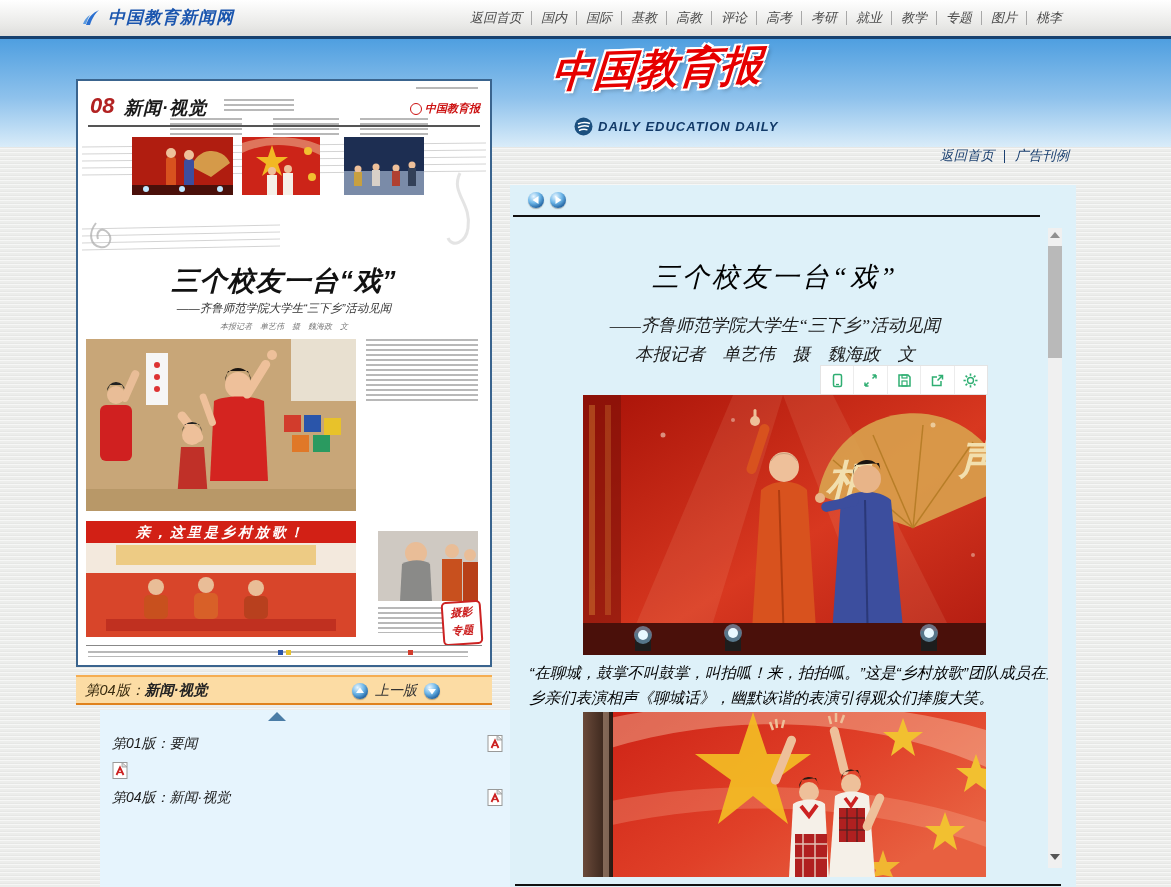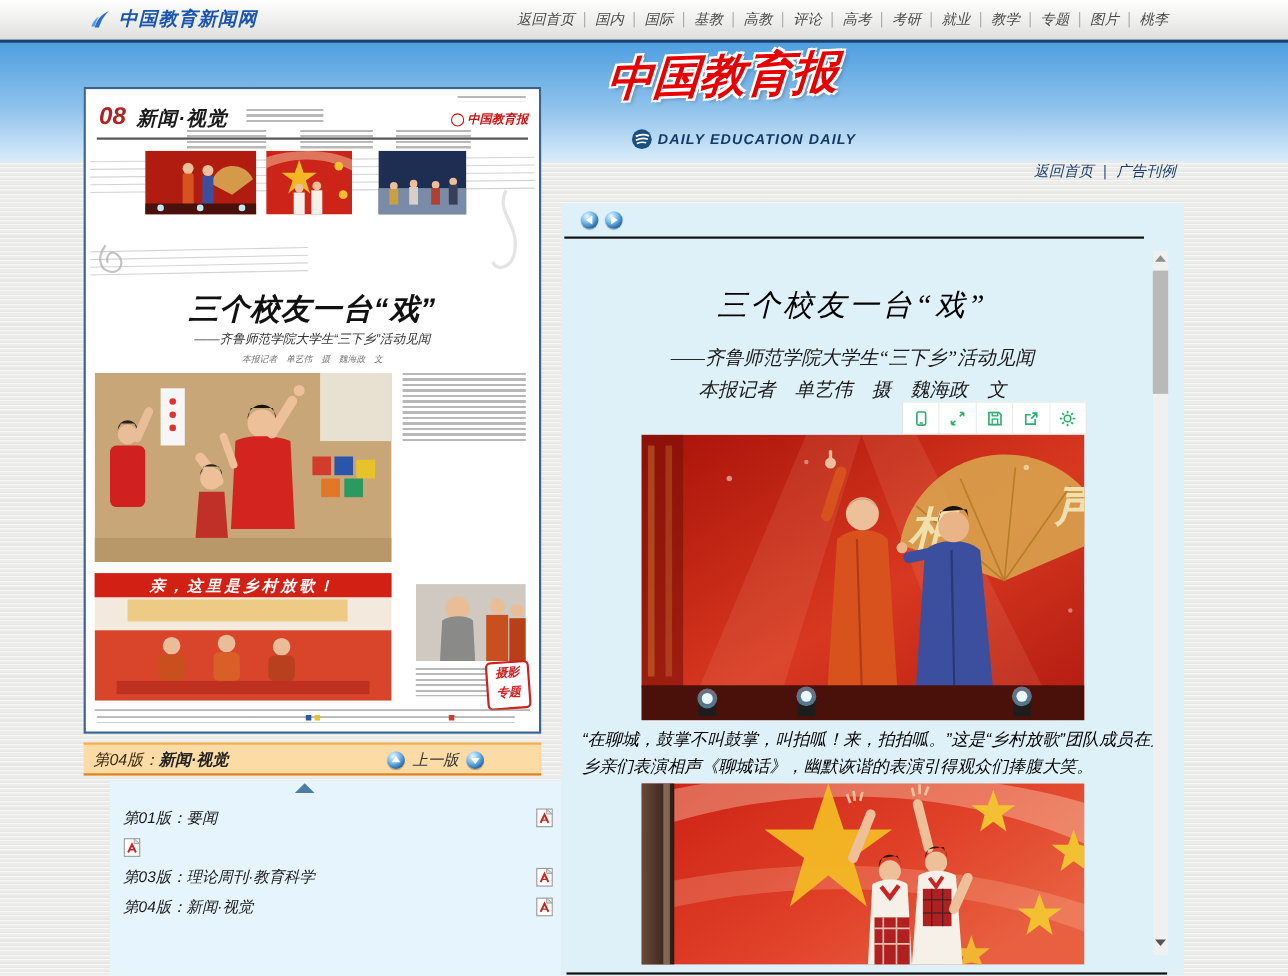--- a/index.html
+++ b/index.html
@@ -327,29 +327,20 @@
       <div class="plrow">
         <span class="lbl">第01版：要闻</span>
         <svg width="17" height="19" viewBox="0 0 17 19">
           <rect x="1" y="1.5" width="14" height="16" fill="#fff" stroke="#999"></rect>
           <path d="M10 1.5 L15 6 L10 6 Z" fill="#ddd" stroke="#999" stroke-width="0.8"></path>
           <path d="M4.5 14 L8 6.5 L11.5 14" fill="none" stroke="#cc2222" stroke-width="1.8"></path>
           <line x1="5.5" y1="11.5" x2="10.5" y2="11.5" stroke="#cc2222" stroke-width="1.2"></line>
         </svg>
       </div>
       <div class="plrow">
-        <svg width="17" height="19" viewBox="0 0 17 19">
-          <rect x="1" y="1.5" width="14" height="16" fill="#fff" stroke="#999"></rect>
-          <path d="M10 1.5 L15 6 L10 6 Z" fill="#ddd" stroke="#999" stroke-width="0.8"></path>
-          <path d="M4.5 14 L8 6.5 L11.5 14" fill="none" stroke="#cc2222" stroke-width="1.8"></path>
-          <line x1="5.5" y1="11.5" x2="10.5" y2="11.5" stroke="#cc2222" stroke-width="1.2"></line>
-        </svg>
-      </div>
-      <div class="plrow">
-        <span class="lbl">第03版：理论周刊·教育科学</span>
         <svg width="17" height="19" viewBox="0 0 17 19">
           <rect x="1" y="1.5" width="14" height="16" fill="#fff" stroke="#999"></rect>
           <path d="M10 1.5 L15 6 L10 6 Z" fill="#ddd" stroke="#999" stroke-width="0.8"></path>
           <path d="M4.5 14 L8 6.5 L11.5 14" fill="none" stroke="#cc2222" stroke-width="1.8"></path>
           <line x1="5.5" y1="11.5" x2="10.5" y2="11.5" stroke="#cc2222" stroke-width="1.2"></line>
         </svg>
       </div>
       <div class="plrow">
         <span class="lbl">第04版：新闻·视觉</span>
         <svg width="17" height="19" viewBox="0 0 17 19">

